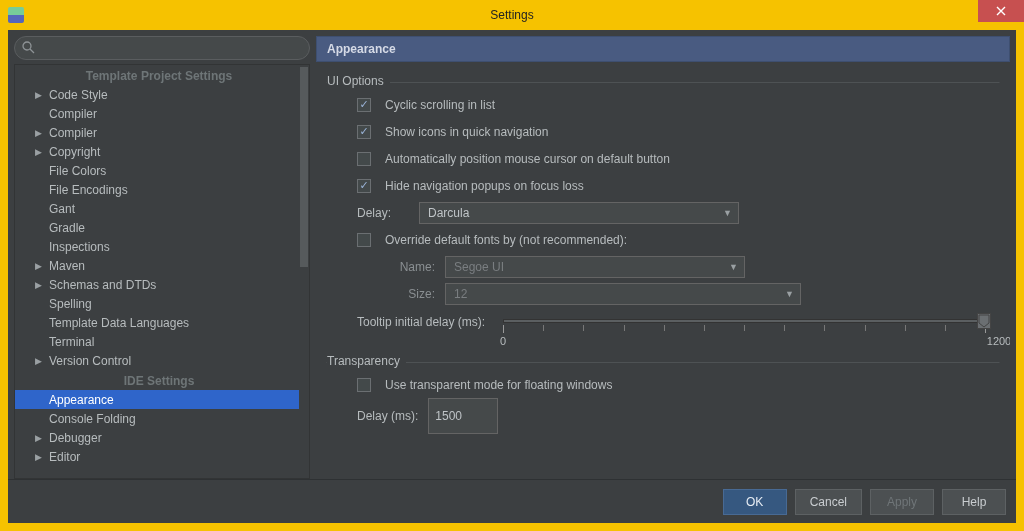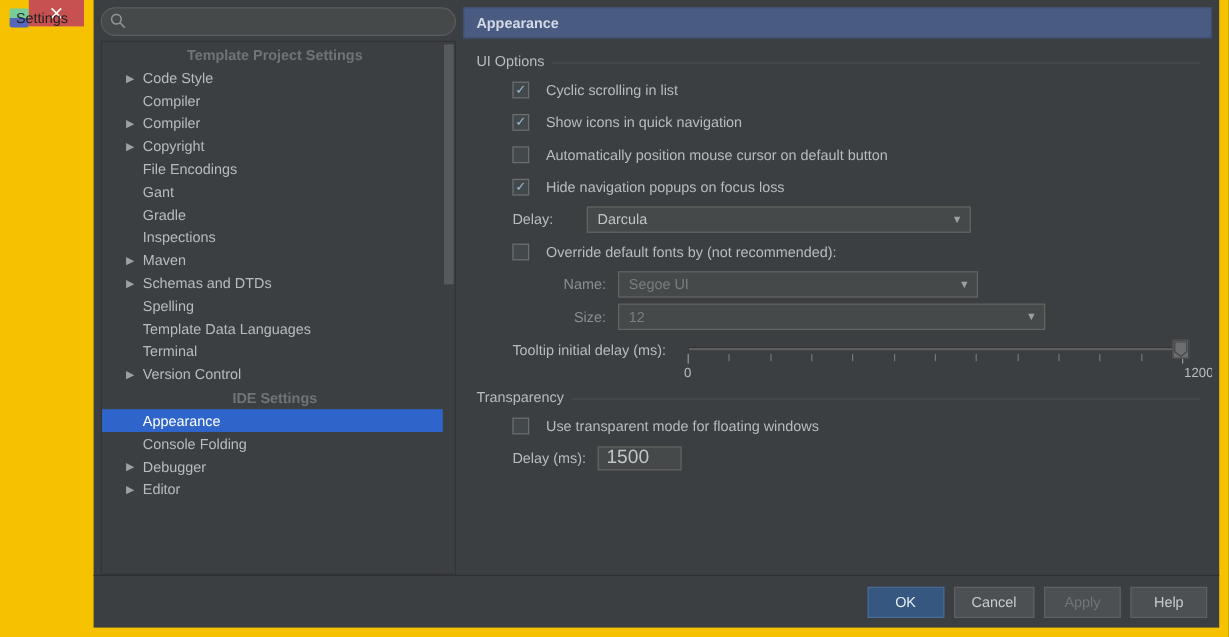--- a/index.html
+++ b/index.html
@@ -1,19 +1,19 @@
 <!DOCTYPE html>
 <html><head>
 <meta charset="utf-8">
 <style>
   * { box-sizing: border-box; margin: 0; padding: 0; font-family: "Segoe UI", Tahoma, sans-serif; }
   html, body { width: 1024px; height: 531px; overflow: hidden; }
   body { background: #f6c200; }
 
-  .window { width: 1024px; height: 531px; display: flex; flex-direction: row; }
+  .window { width: 1024px; height: 531px; display: flex; flex-direction: column; }
   .titlebar {
     height: 30px; background: #f6c200; display: flex; align-items: center;
     position: relative;
   }
   .titlebar .app-icon { width: 16px; height: 16px; margin-left: 8px; background: linear-gradient(#7c9 0 50%, #56b 50% 100%); border-radius: 2px; }
   .titlebar .title { position: absolute; left: 50%; transform: translateX(-50%); font-size: 12px; color: #222; }
   .titlebar .close-btn {
     margin-left: auto; width: 46px; height: 22px; background: #c75050; color: #fff;
     display: flex; align-items: center; justify-content: center; font-size: 12px; cursor: pointer;
     margin-top: -8px;
@@ -86,22 +86,22 @@
   .slider-box { flex: 1; position: relative; height: 40px; padding-right: 20px; }
   .slider-track { position: absolute; left: 0; right: 14px; top: 6px; height: 4px; background: #5b5f61; border: 1px solid #333; }
   .slider-thumb { position: absolute; top: 0; width: 14px; height: 16px; background: #6b6f72; border: 1px solid #444; }
   .slider-thumb svg { display:block; }
   .ticks { position: absolute; left: 0; right: 14px; top: 12px; height: 8px; }
   .tick { position: absolute; top: 0; width: 1px; height: 6px; background: #777; }
   .tick.major { height: 8px; background: #999; }
   .tick-lbl { position: absolute; top: 22px; font-size: 11px; color: #b7bcbe; transform: translateX(-50%); }
 
   .num-input {
-    width: 70px; height: 20px; background: #45494a; border: 1px solid #646464;
-    color: #bfc4c7; font-size: 16px; padding: 0 6px;
+    width: 70px; height: 36px; background: #45494a; border: 1px solid #646464;
+    color: #bfc4c7; font-size: 12px; padding: 0 6px;
   }
 
   .button-bar {
     height: 44px; display: flex; align-items: center; justify-content: flex-end;
     gap: 8px; padding: 4px 10px; border-top: 1px solid #2e3133;
   }
   .btn {
     height: 26px; min-width: 64px; padding: 0 14px; font-size: 12px; color: #c9cdd0;
     background: #4c5052; border: 1px solid #5d6163; cursor: pointer;
     display: inline-flex; align-items: center; justify-content: center;
@@ -144,20 +144,24 @@
                 <span class="arrow">▶</span>
                 <span>Compiler</span>
               </div>
               <div class="tree-item indent">
                 <span class="arrow">▶</span>
                 <span>Compiler</span>
               </div>
               <div class="tree-item indent">
                 <span class="arrow">▶</span>
                 <span>Copyright</span>
+              </div>
+              <div class="tree-item no-arrow indent">
+                <span class="arrow">▶</span>
+                <span>File Colors</span>
               </div>
               <div class="tree-item no-arrow indent">
                 <span class="arrow">▶</span>
                 <span>File Encodings</span>
               </div>
               <div class="tree-item no-arrow indent">
                 <span class="arrow">▶</span>
                 <span>Gant</span>
               </div>
               <div class="tree-item no-arrow indent">

